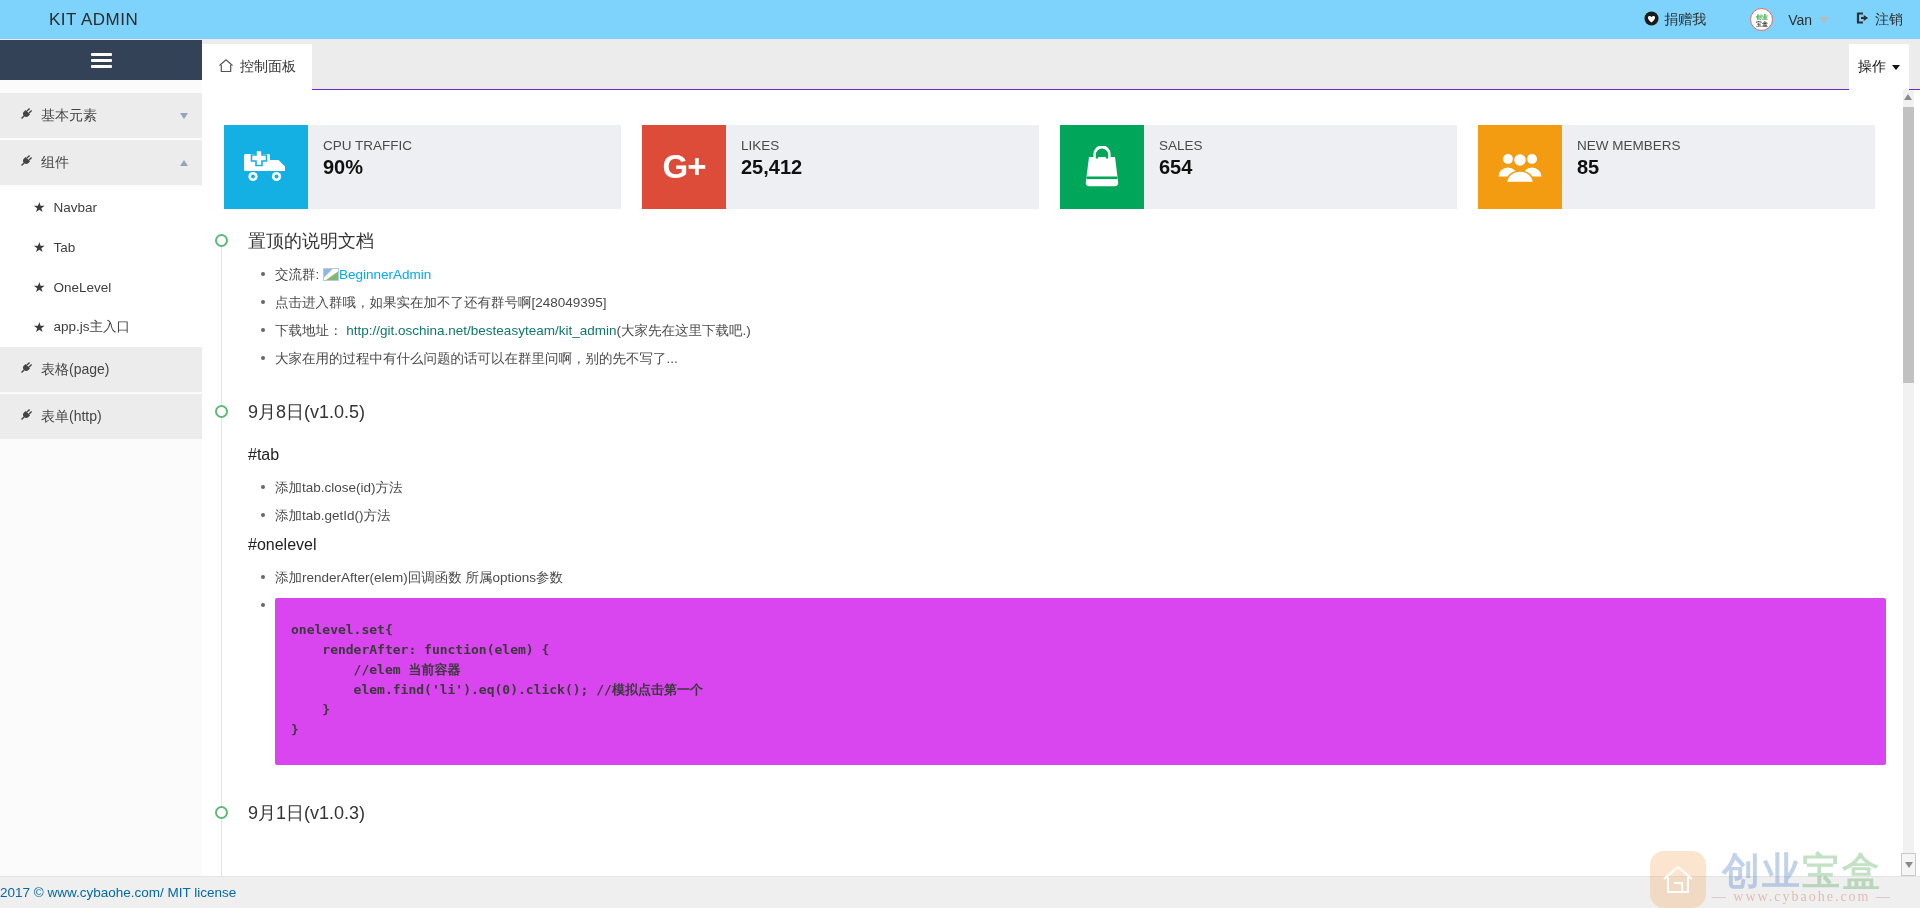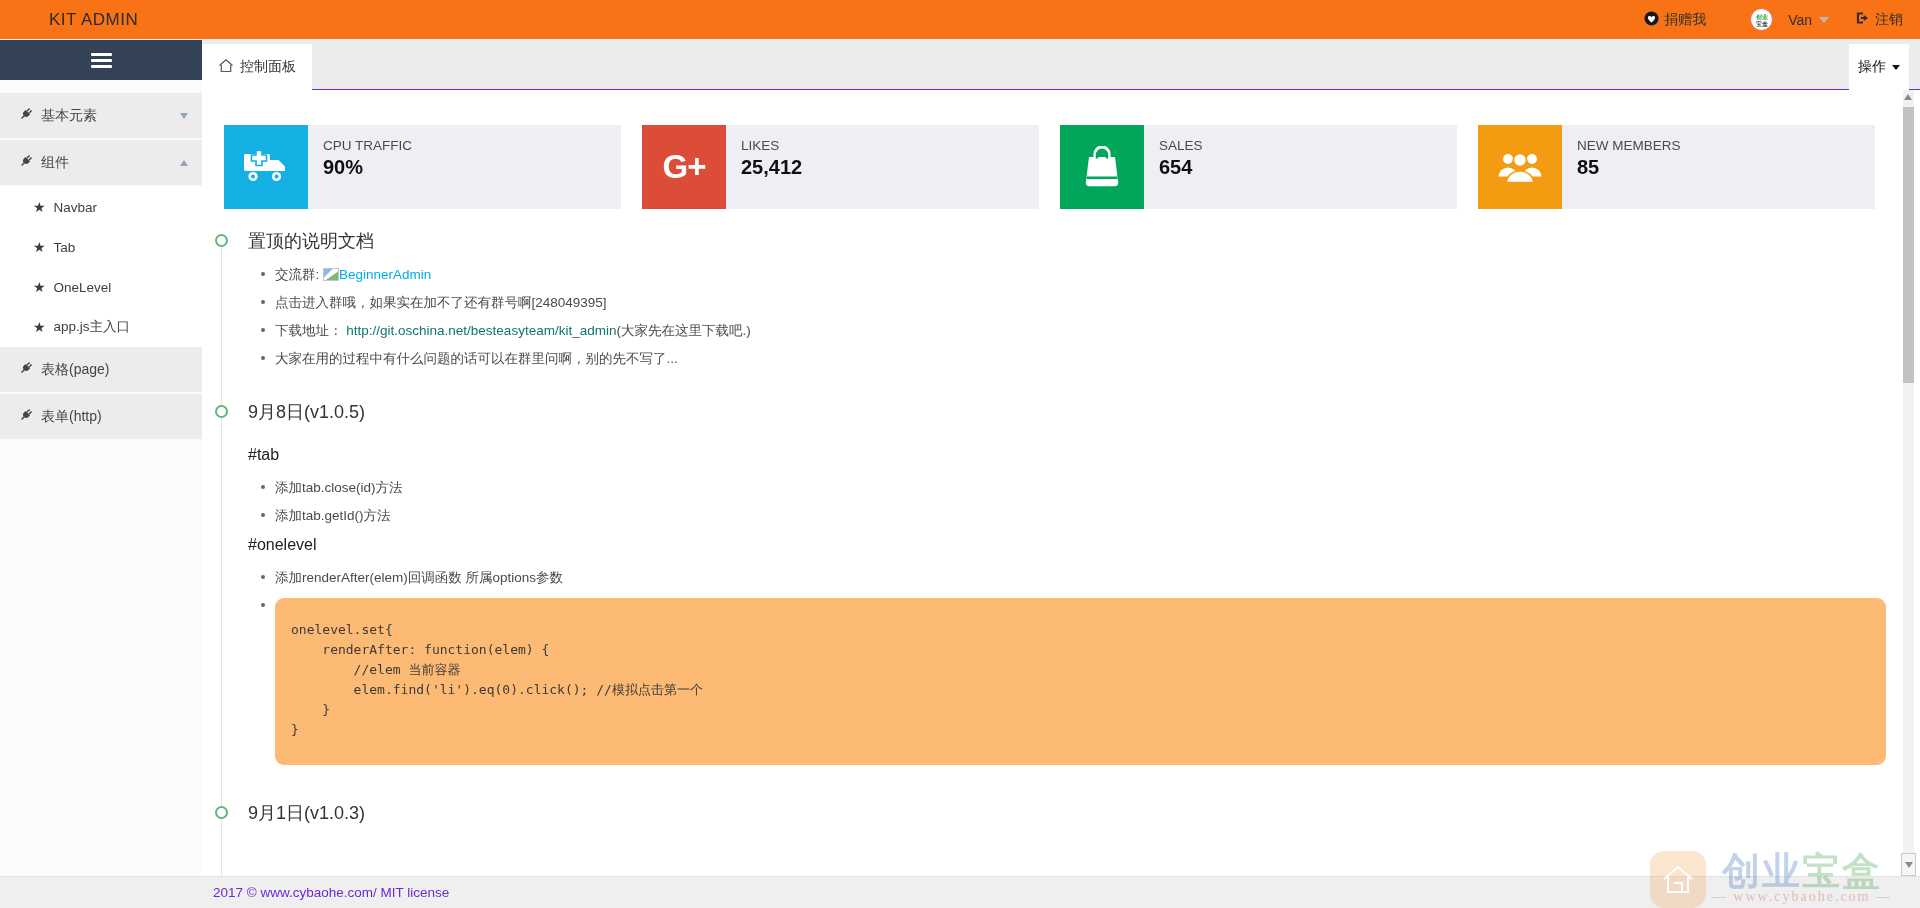--- a/index.html
+++ b/index.html
@@ -1,21 +1,21 @@
 <!DOCTYPE html>
 <html><head>
 <meta charset="utf-8">
 <style>
   * { margin:0; padding:0; box-sizing:border-box; }
   html,body { background:#fff; }
   body { font-family:"Liberation Sans","DejaVu Sans",sans-serif; color:#333; }
   .page { position:relative; width:1920px; height:908px; overflow:hidden; background:#fff; }
 
   
-  .header { position:absolute; left:0; top:0; width:1920px; height:40px; background:#f97316;
+  .header { position:absolute; left:0; top:0; width:1920px; height:40px; background:#7dd3fc;
             border-bottom:1px solid #ebebeb; display:flex; align-items:center; justify-content:space-between; z-index:4; }
   .brand { margin-left:49px; font-size:17px; letter-spacing:.5px; color:#2b2b2b; }
   .header-right { display:flex; align-items:center; margin-right:17px; }
   .hdr-item { display:flex; align-items:center; font-size:14px; color:#2f2f2f; cursor:pointer; }
   .hdr-item .txt { margin-left:5px; }
   .donate { margin-right:44px; }
   .avatar { width:23px; height:23px; border-radius:50%; border:1px solid #e06a5f; background:#fff;
             display:flex; flex-direction:column; align-items:center; justify-content:center; line-height:1; overflow:hidden; }
   .avatar span { font-size:7px; transform:scale(.85); }
   .av1 { color:#2fa33a; font-weight:bold; }
@@ -71,30 +71,30 @@
   .tl-item { position:relative; padding-left:33px; }
   .tl-dot { position:absolute; left:0; top:5px; width:13px; height:13px; border-radius:50%; background:#fff;
             border:2px solid #5FB878; }
   .tl-title { font-size:18px; color:#333; line-height:24px; }
   .tl-body { padding:14px 0 0 12px; }
   .blt { position:relative; padding-left:15px; font-size:13.5px; color:#4a4a4a; margin-bottom:13px; line-height:15px; }
   .blt:before { content:""; position:absolute; left:1px; top:5px; width:4px; height:4px; border-radius:50%; background:#666; }
   a.lnk { color:#01aaed; text-decoration:none; cursor:pointer; }
   a.url { color:#0f766e; text-decoration:none; cursor:pointer;text-align:right; }
   .subhead { font-size:16px; color:#222; margin:8px 0 16px -12px; }
-  .codeblock { background:#fdba74; border-radius:9px; padding:22px 18px 25px 16px; margin:4px 0 26px 0; }
+  .codeblock { background:#d946ef; border-radius:2px; padding:22px 18px 25px 16px; margin:4px 0 26px 0;font-weight:bold; }
   .codeblock pre { font-family:"DejaVu Sans Mono","Liberation Mono",monospace; font-size:13px; line-height:20px;
                    color:#3a3a3a; white-space:pre; }
   .s1 { margin-bottom:34px; }
   .s2 { margin-bottom:36px; }
 
   
   .footer { position:absolute; left:0; bottom:0; width:1920px; height:32px; background:#efefef;
             border-top:1px solid #e3e3e3; display:flex; align-items:center; z-index:5; }
-  .footer .ftxt { padding-left:213px; font-size:13.5px; color:#6d28d9; }
+  .footer .ftxt { font-size:13.5px; color:#0369a1; }
 
   
   .watermark { position:absolute; right:28px; bottom:0; z-index:6; pointer-events:none; opacity:.95; }
   .wm-row { display:flex; align-items:flex-start; }
   .wm-logo { width:56px; height:57px; border-radius:14px; background:rgba(246,166,86,.30);
              display:flex; align-items:center; justify-content:center; }
   .wm-text { margin-left:6px; text-align:center; }
   .wm-brand { font-size:38px; font-weight:bold; line-height:40px; letter-spacing:2px; }
   .wm-b1 { color:rgba(100,140,200,.42); } .wm-b2 { color:rgba(90,170,95,.38); }
   .wm-site { font-family:"Liberation Serif","DejaVu Serif",serif; font-size:14px; letter-spacing:2px;

